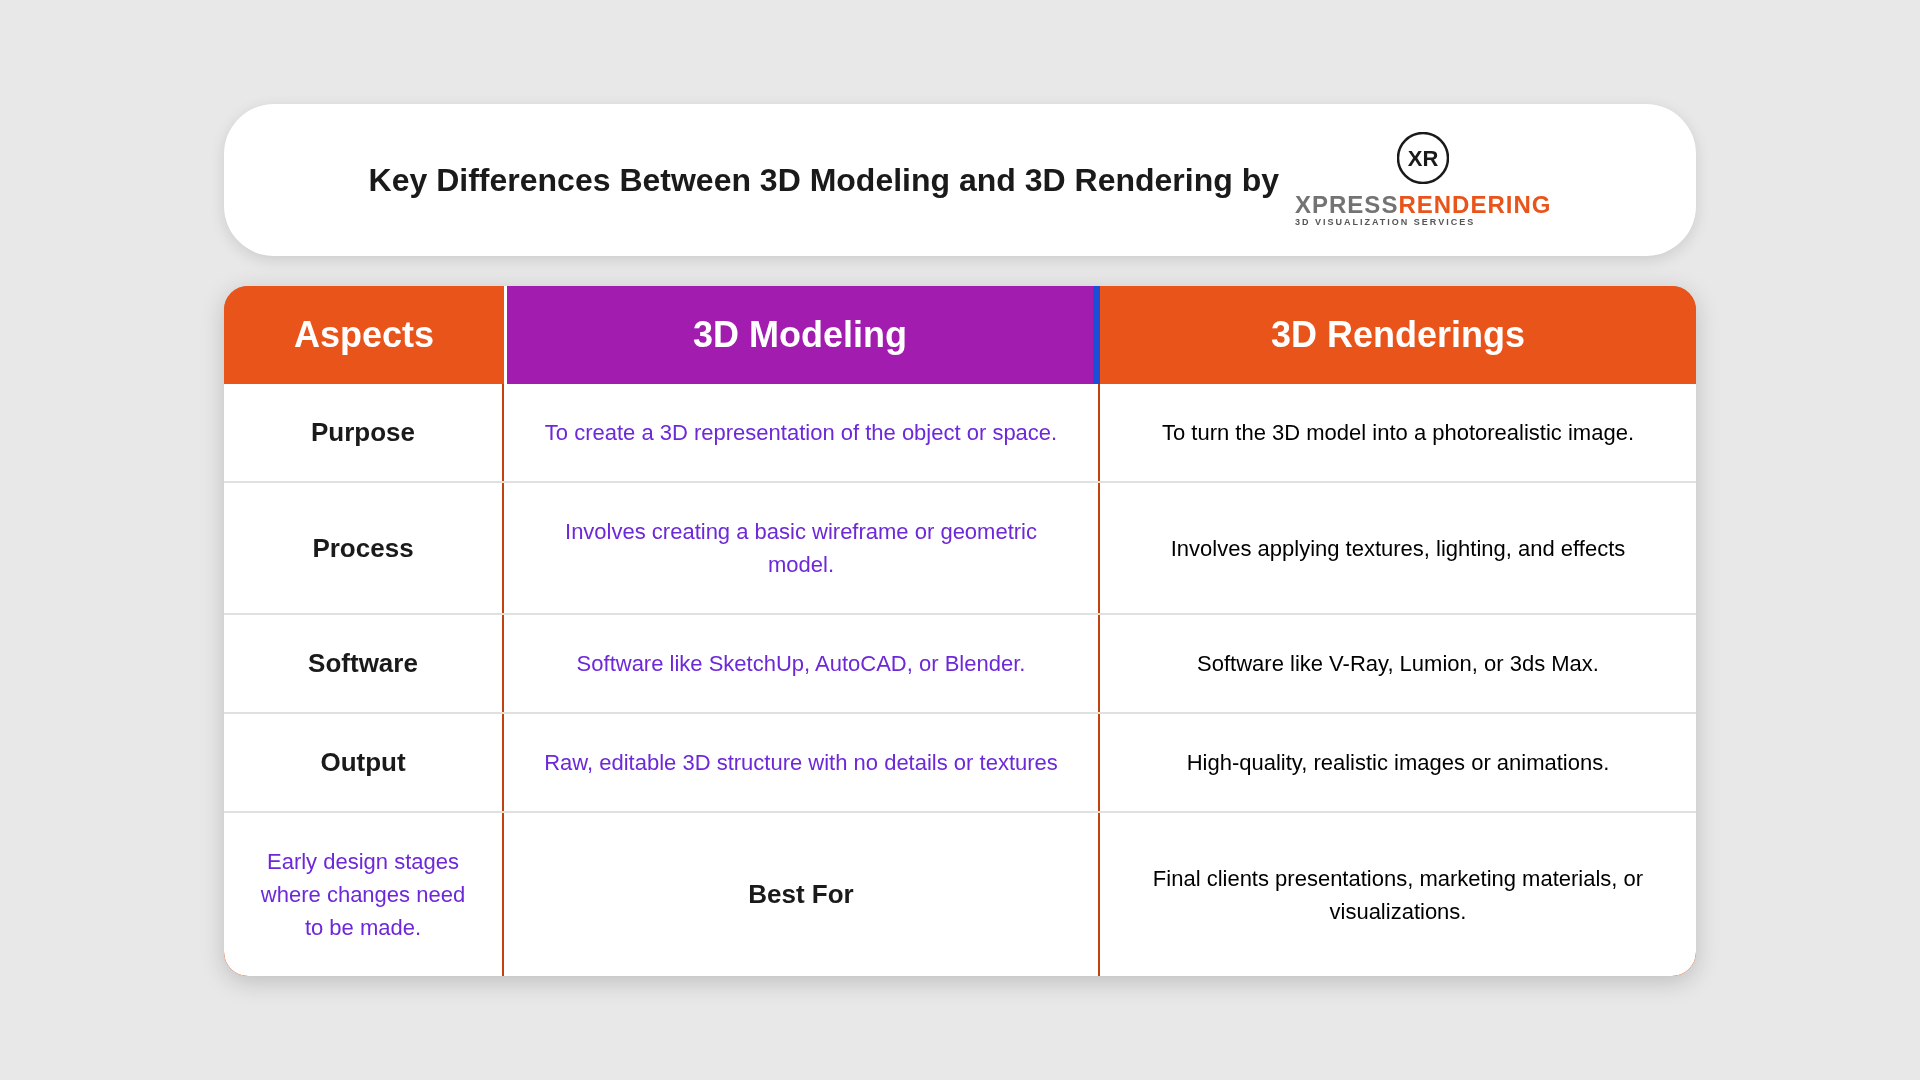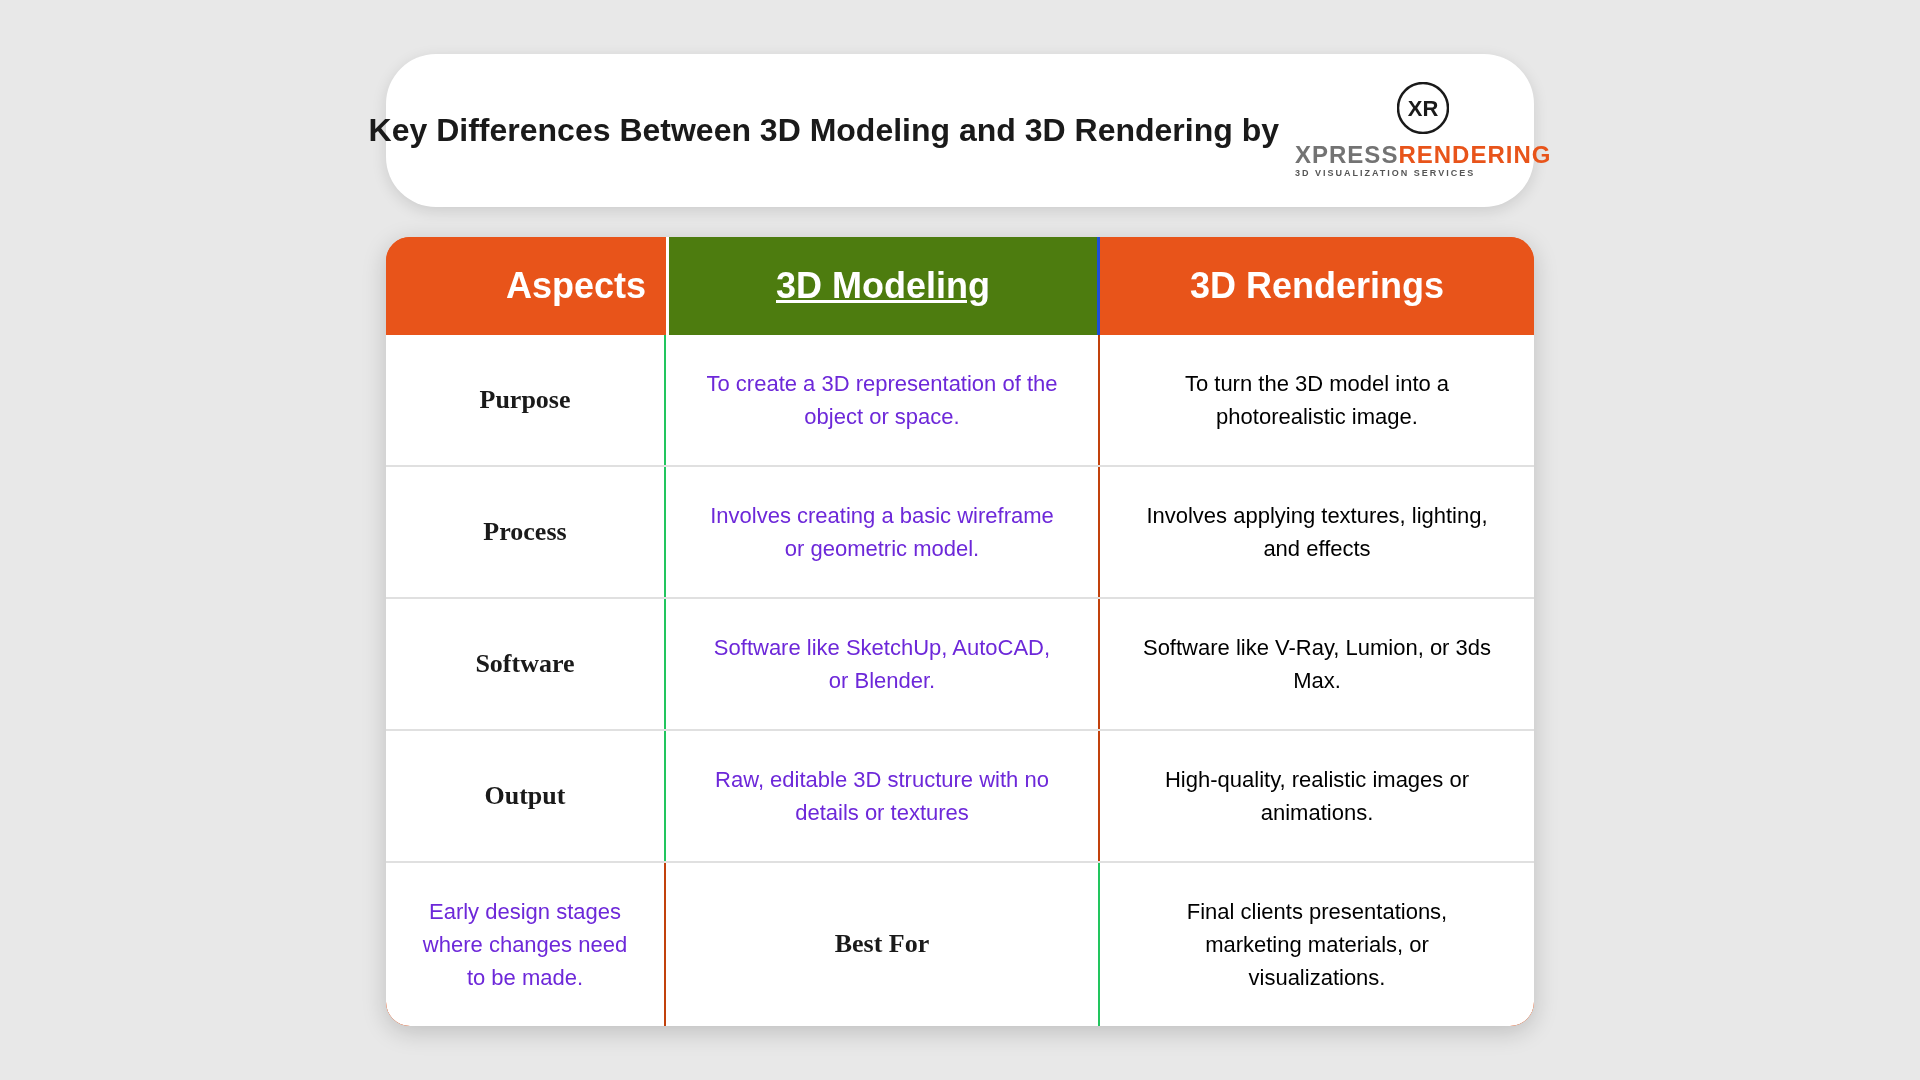--- a/index.html
+++ b/index.html
@@ -8,21 +8,21 @@
       background: #e8e8e8;
       display: flex;
       align-items: center;
       justify-content: center;
       min-height: 100vh;
       font-family: 'Arial', sans-serif;
       padding: 40px;
     }
 
     .container {
-      width: 1148px;
+      width: 1472px;
       max-width: 100%;
     }
 
     
     .title-card {
       background: #ffffff;
       border-radius: 50px;
       padding: 28px 50px;
       margin-bottom: 30px;
       display: flex;
@@ -93,28 +93,26 @@
       padding: 28px 20px;
       text-align: center;
       font-size: 36px;
       font-weight: 900;
       color: #ffffff;
     }
 
     .header-cell.aspects-header {
       background: #E8541A;
       border-radius: 20px 0 0 0;
-      text-align: right;
     }
 
     .header-cell.modeling-header {
-      background: #4d7c0f;
-      border-right: 3px solid #1d4ed8;
+      background: #a21caf;
+      border-right: 7px solid #1d4ed8;
       border-left: 3px solid #fff;
-      text-decoration: underline;
     }
 
     .header-cell.rendering-header {
       background: #E8541A;
       border-radius: 0 20px 0 0;
     }
 
     .table-body {
       background: #ffffff;
       border-radius: 0 0 24px 24px;
@@ -135,23 +133,22 @@
       display: flex;
       align-items: center;
       justify-content: center;
       text-align: center;
     }
 
     .aspect-cell {
       font-size: 26px;
       font-weight: 900;
       color: #1a1a1a;
-      border-right: 2px solid #22c55e;
+      border-right: 2px solid #c2410c;
       background: #ffffff;
-      font-family: Liberation Serif, serif;
     }
 
     .modeling-cell {
       font-size: 22px;
       font-weight: 400;
       color: #6d28d9;
       border-right: 2px solid #c2410c;
       line-height: 1.5;
     }
 

